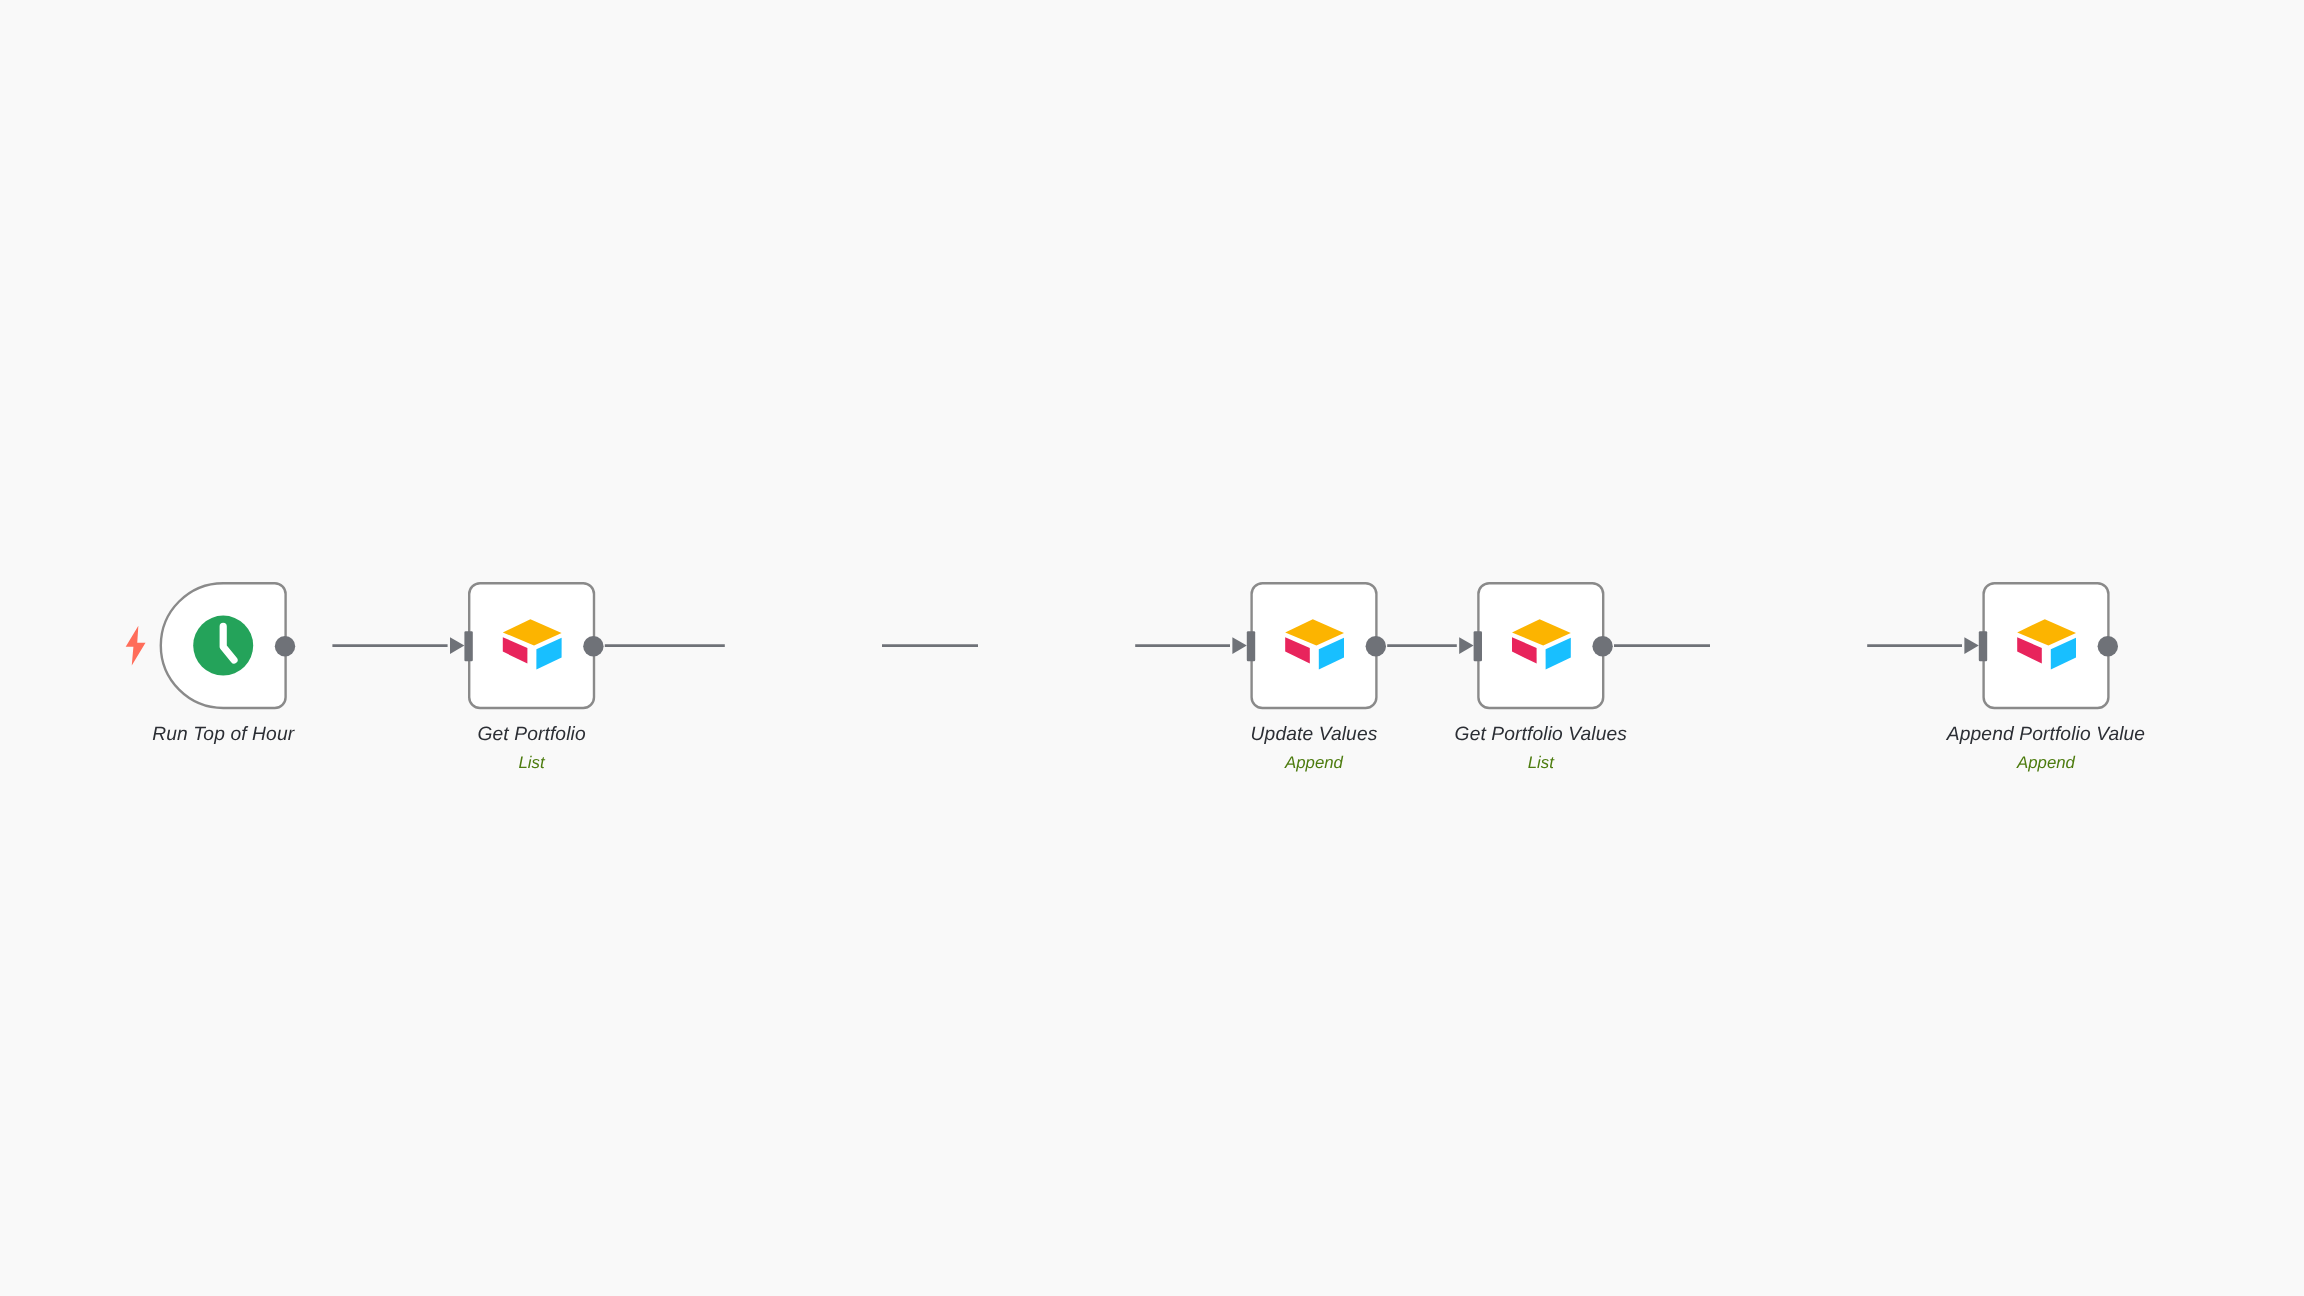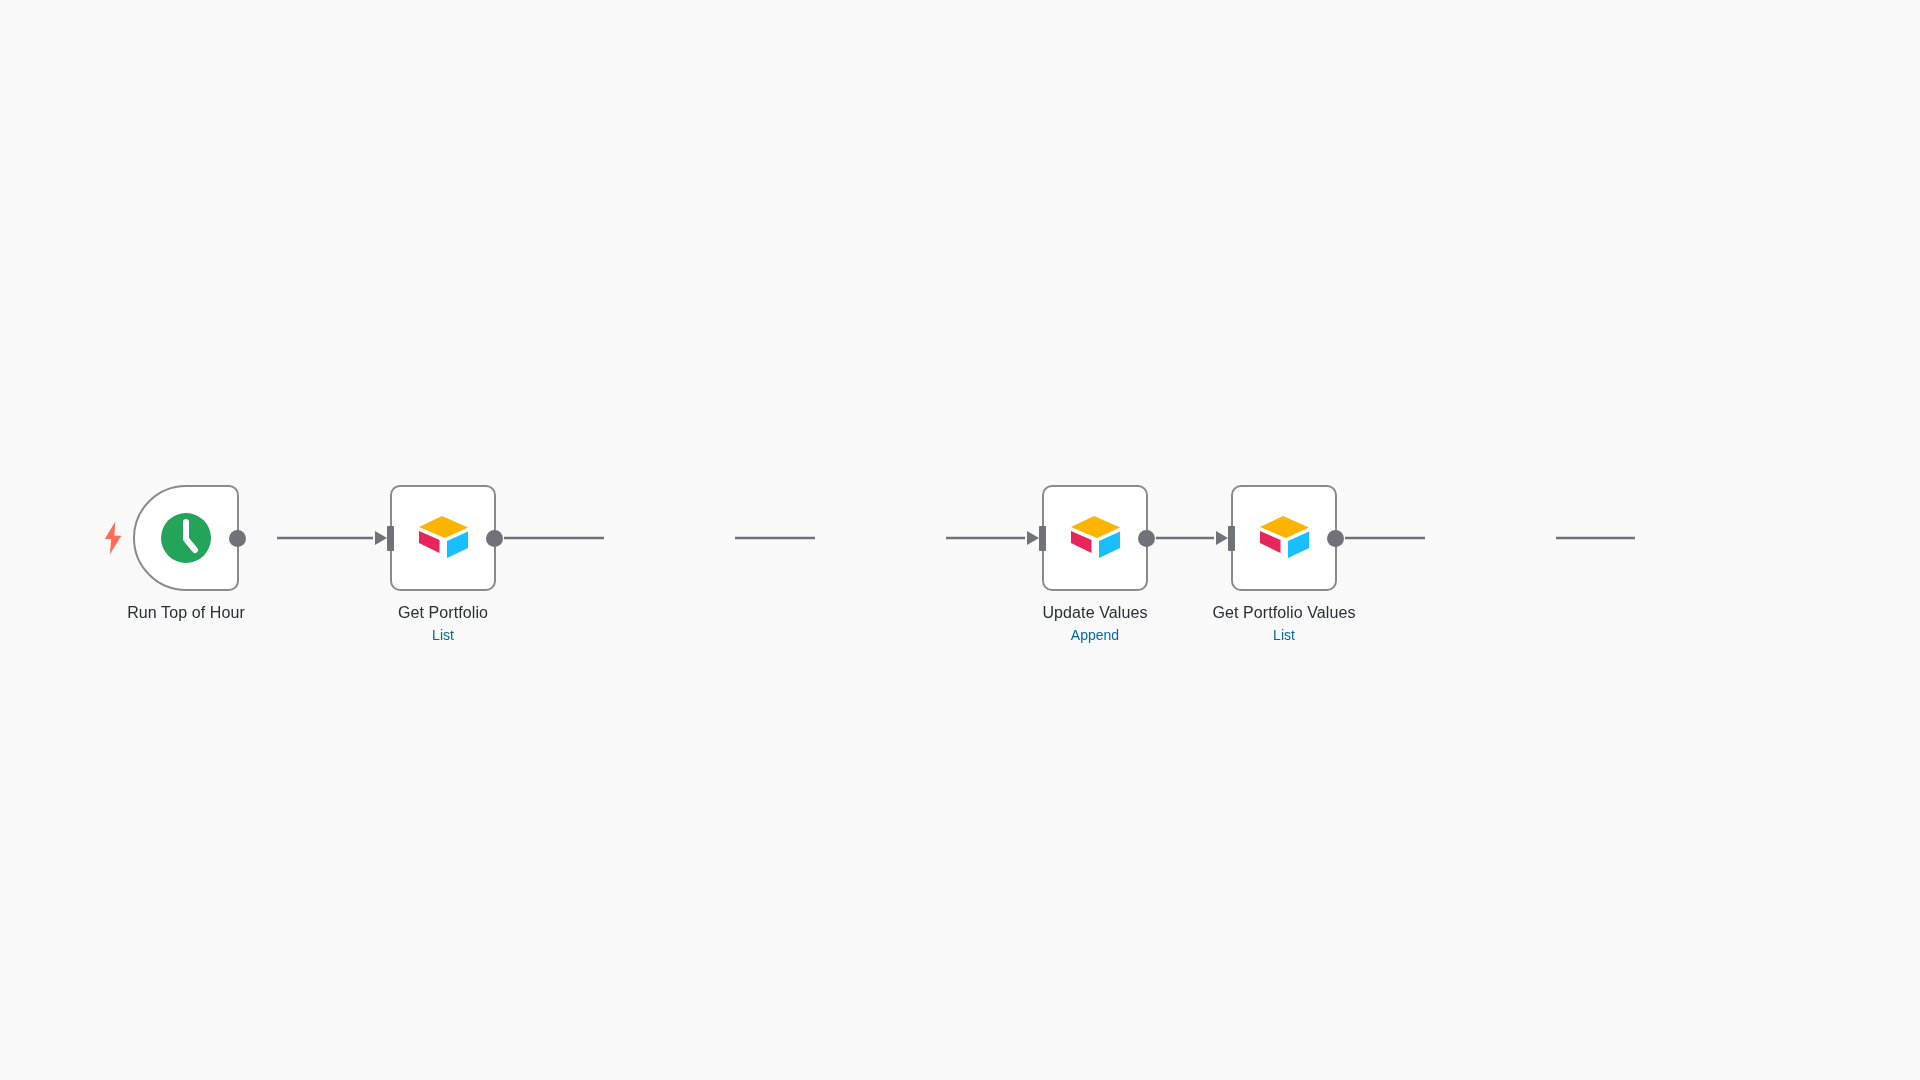--- a/index.html
+++ b/index.html
@@ -15,20 +15,21 @@
     background: #f9f9f9;
     font-family: "Liberation Sans", "DejaVu Sans", sans-serif;
     position: relative;
   }
 
   #canvas {
     position: absolute;
     inset: 0;
     width: 1920px;
     height: 1080px;
+    font-style: italic;
   }
 
   
   #edges {
     position: absolute;
     left: 0; top: 0;
     width: 1920px;
     height: 1080px;
     pointer-events: none;
   }
@@ -73,21 +74,21 @@
     line-height: 20px;
     color: #2b2e34;
     white-space: nowrap;
     letter-spacing: 0.1px;
   }
   .node-sublabel {
     margin-top: 4px;
     text-align: center;
     font-size: 14px;
     line-height: 17px;
-    color: #0369a1;
+    color: #4d7c0f;
     white-space: nowrap;
   }
   .labels {
     position: absolute;
     top: 106px;
     left: 50%;
     transform: translateX(-50%);
   }
 
   
@@ -220,14 +221,32 @@
       </span>
       <span class="ep-out"></span>
     </div>
     <div class="labels">
       <div class="node-label">Get Portfolio Values</div>
       <div class="node-sublabel">List</div>
     </div>
   </div>
 
 
+  <div class="node" id="n7" style="left: 1652px; top: 485px;">
+    <div class="node-box">
+      <span class="ep-in-arrow"></span>
+      <span class="ep-in"></span>
+      <span class="node-icon">
+        <svg viewBox="0 0 56 48" width="56" height="48">
+          <path d="M27 2 L53 13.5 L30 24 L4 13 Z" fill="#fcb400"></path>
+          <path d="M4 17 L24.5 26 L24.5 39 L4 29 Z" fill="#e8245c"></path>
+          <path d="M32 27 L53 17.5 L53 34 L32 44 Z" fill="#18bfff"></path>
+        </svg>
+      </span>
+      <span class="ep-out"></span>
+    </div>
+    <div class="labels">
+      <div class="node-label">Append Portfolio Value</div>
+      <div class="node-sublabel">Append</div>
+    </div>
+  </div>
 
 </div>
 
 </body></html>

